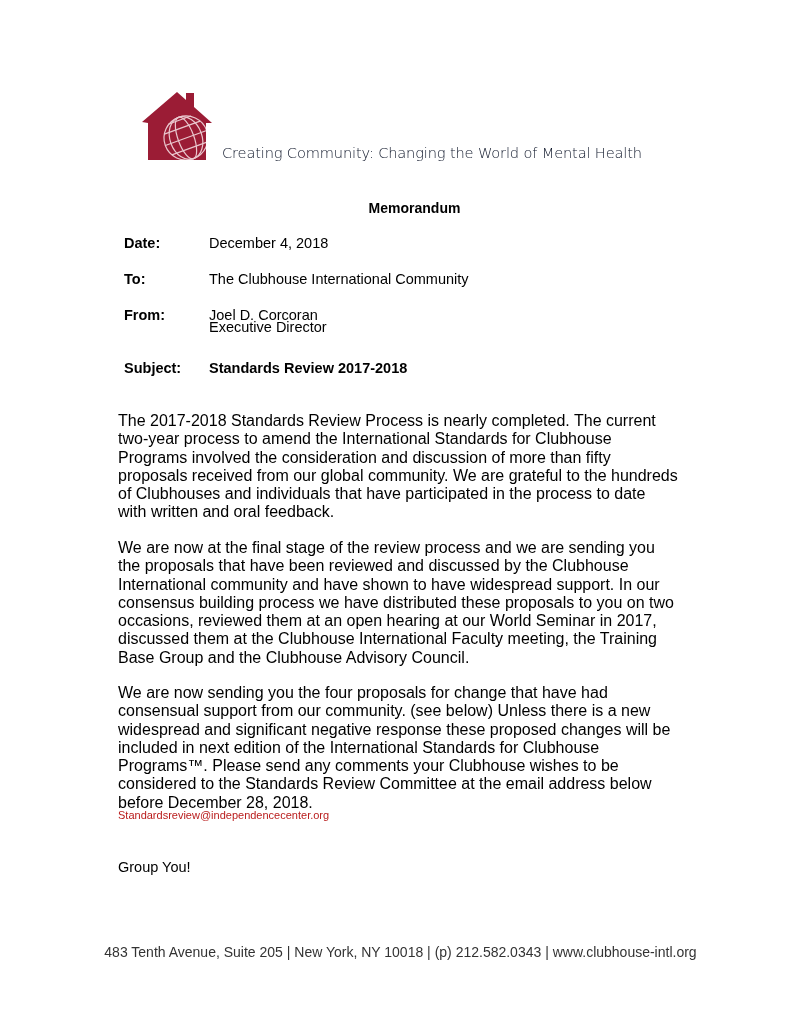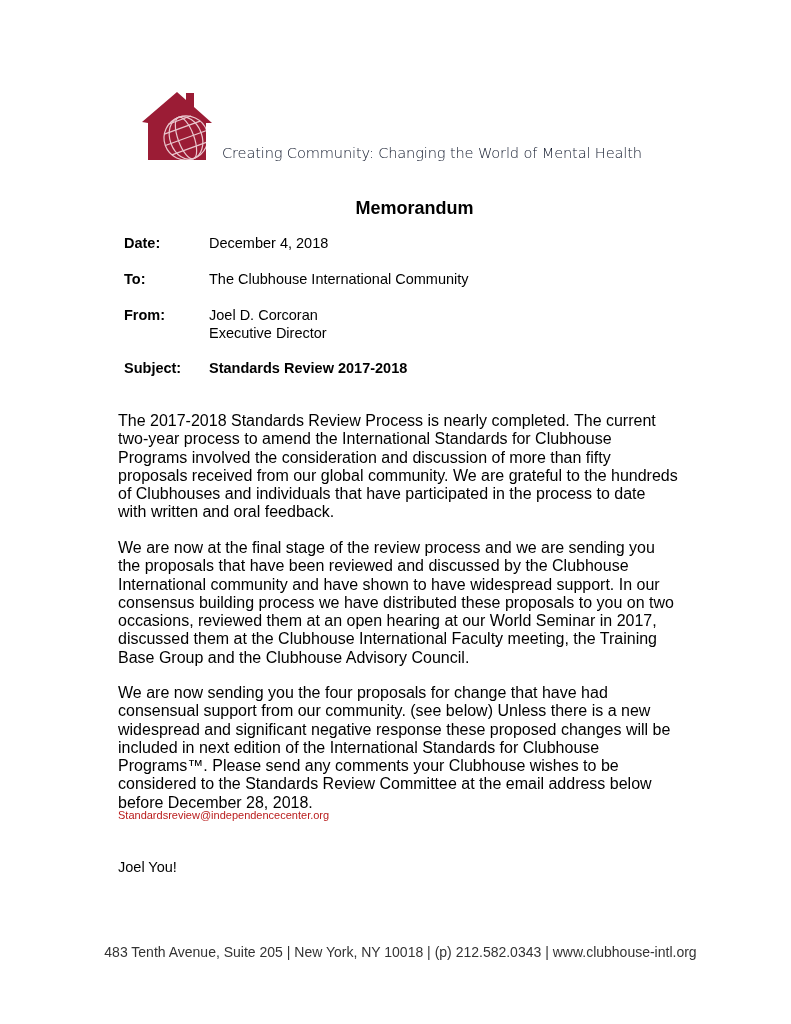--- a/index.html
+++ b/index.html
@@ -52,21 +52,21 @@
       font-weight: 300;
       letter-spacing: -0.15px;
     }
     .memo-heading {
       position: absolute;
       left: 0;
       width: 791px;
       top: 199px;
       text-align: center;
       font-weight: bold;
-      font-size: 18px;
+      font-size: 14px;
       line-height: 18px;
       padding-left: 38px;
       box-sizing: border-box;
     }
     .field-row {
       position: absolute;
       left: 118px;
       font-size: 14.5px;
       line-height: 18px;
     }
@@ -157,29 +157,29 @@
 </div>
 
 <div class="field-row" style="top: 270px;">
   <span class="field-label">To:</span>
   <span class="field-value">The Clubhouse International Community</span>
 </div>
 
 <div class="field-row" style="top: 306px;">
   <span class="field-label">From:</span>
   <span class="field-value">Joel D. Corcoran</span>
-  <span class="field-value" style="top: 18px;">Executive Director</span>
+  <span class="field-value" style="top: 12px;">Executive Director</span>
 </div>
 
 <div class="field-row" style="top: 359px;">
   <span class="field-label">Subject:</span>
   <span class="field-value bold">Standards Review 2017-2018</span>
 </div>
 
 <p class="paragraph" style="top: 412px;">The 2017-2018 Standards Review Process is nearly completed. The current two-year process to amend the International Standards for Clubhouse Programs involved the consideration and discussion of more than fifty proposals received from our global community. We are grateful to the hundreds of Clubhouses and individuals that have participated in the process to date with written and oral feedback.</p>
 <p class="paragraph" style="top: 539px;">We are now at the final stage of the review process and we are sending you the proposals that have been reviewed and discussed by the Clubhouse International community and have shown to have widespread support.  In our consensus building process we have distributed these proposals to you on two occasions, reviewed them at an open hearing at our World Seminar in 2017, discussed them at the Clubhouse International Faculty meeting, the Training Base Group and the Clubhouse Advisory Council.</p>
 <p class="paragraph" style="top: 684px;">We are now sending you the four proposals for change that have had consensual support from our community. (see below)  Unless there is a new widespread and significant negative response these proposed changes will be included in next edition of the International Standards for Clubhouse Programs™.   Please send any comments your Clubhouse wishes to be considered to the Standards Review Committee at the email address below before December 28, 2018.</p>
 
 <a class="email-link">Standardsreview@independencecenter.org</a>
 
-<div class="thank-you">Joel You!</div>
+<div class="thank-you">Group You!</div>
 
 <div class="footer">483 Tenth Avenue, Suite 205 |  New York, NY 10018  |  (p) 212.582.0343  |  www.clubhouse-intl.org</div>
 
 </body></html>

